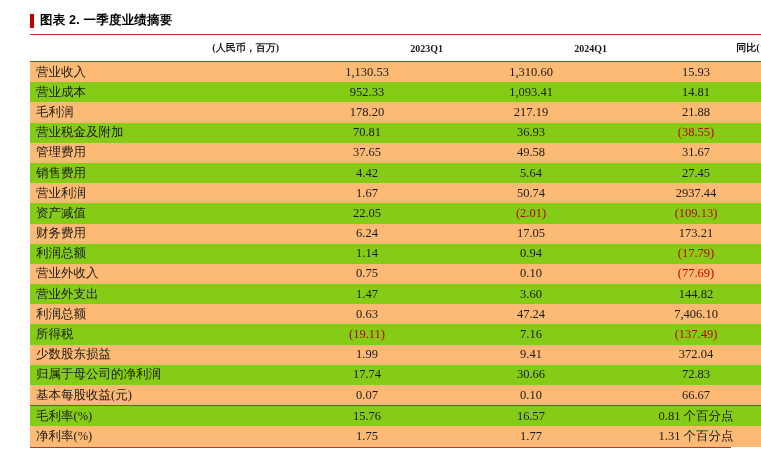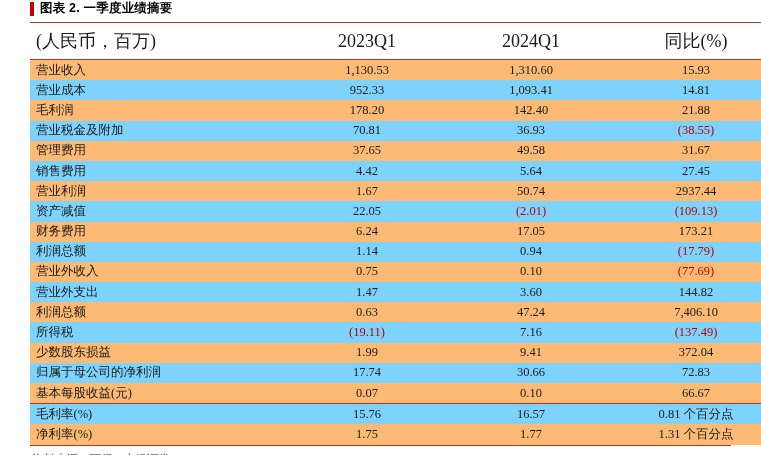--- a/index.html
+++ b/index.html
@@ -17,21 +17,21 @@
   .sheet {
     position: relative;
     width: 761px;
     height: 455px;
     box-sizing: border-box;
     padding: 0 30px;
   }
   .title-row {
     display: flex;
     align-items: center;
-    padding-top: 0;
+    padding-top: 12px;
     padding-bottom: 5px;
   }
   .title-bar {
     width: 4px;
     height: 14px;
     background: #c00000;
     margin-right: 6px;
     flex: 0 0 auto;
   }
   .title-text {
@@ -41,27 +41,28 @@
     letter-spacing: 0.2px;
     color: #000000;
   }
   table.data {
     width: 701px;
     border-collapse: collapse;
     table-layout: fixed;
     font-size: 12px;
   }
   table.data thead th {
-    font-weight: normal;
-    font-size: 18px;
+    font-weight: bold;
+    font-size: 10px;
     padding: 6px 6px 6px 6px;
     border-top: 1.4px solid #b4372b;
     border-bottom: 1.1px solid #b4372b;
     background: #ffffff;
     white-space: nowrap;
+    text-align: right;
   }
   th.col-label, td.col-label {
     text-align: left;
     padding-left: 6px;
     width: 243px;
   }
   th.col-num, td.col-num {
     text-align: center;
     width: 152px;
   }
@@ -71,21 +72,21 @@
   table.data tbody td {
     padding: 2.6px 6px;
     font-size: 12.5px;
     line-height: 15px;
     white-space: nowrap;
   }
   tr.shade td {
     background: #fdba74;
   }
   tr.plain td {
-    background: #7dd3fc;
+    background: #84cc16;
   }
   tr.sep-top td {
     border-top: 1.1px solid #b4372b;
   }
   td.neg, span.neg {
     color: #c00000;
   }
   .bottom-rule {
     width: 701px;
     border-top: 1.4px solid #b4372b;
@@ -127,21 +128,21 @@
         </tr>
         <tr class="plain">
           <td class="col-label">营业成本</td>
           <td class="col-num">952.33</td>
           <td class="col-num">1,093.41</td>
           <td class="col-num last">14.81</td>
         </tr>
         <tr class="shade">
           <td class="col-label">毛利润</td>
           <td class="col-num">178.20</td>
-          <td class="col-num">142.40</td>
+          <td class="col-num">217.19</td>
           <td class="col-num last">21.88</td>
         </tr>
         <tr class="plain">
           <td class="col-label">营业税金及附加</td>
           <td class="col-num">70.81</td>
           <td class="col-num">36.93</td>
           <td class="col-num last neg">(38.55)</td>
         </tr>
         <tr class="shade">
           <td class="col-label">管理费用</td>

